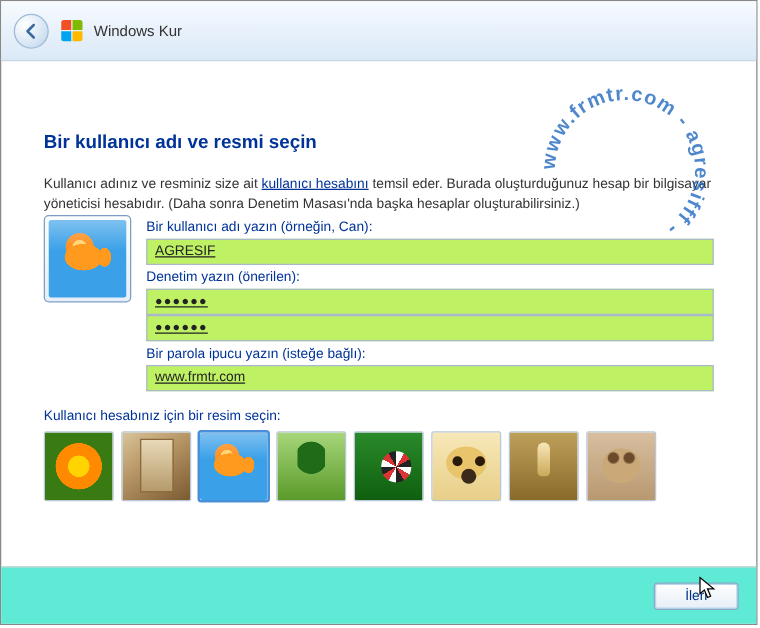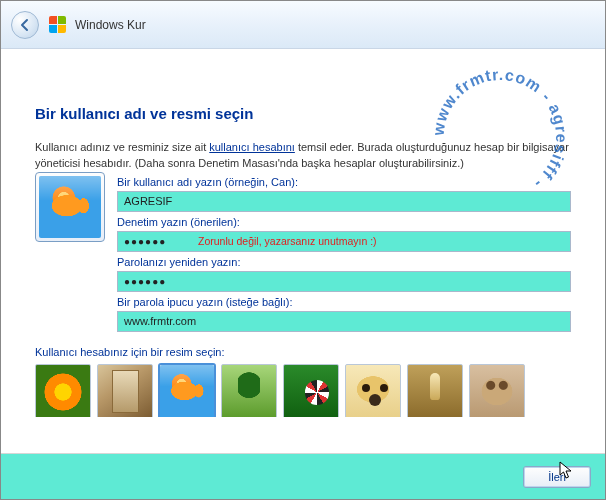--- a/index.html
+++ b/index.html
@@ -81,24 +81,25 @@
       radial-gradient(circle at 35% 42%, #000 0 2px, transparent 3px),
       linear-gradient(180deg, rgba(255,255,255,.35), transparent 40%);
   }
   .fields { flex: 1; }
   .fld-label { font-size: 11px; color:#003399; margin: 4px 0 3px; }
   .input {
     width: 100%; height: 21px;
     border: 1px solid #a9b8cc;
     font-size: 11px;
     padding: 0 6px;
-    background: #5eead4;
+    background: #bef264;
     color:#222;
     display:flex; align-items:center;
     position: relative;
+    text-decoration: underline;
   }
   .input .dots { letter-spacing: 1px; font-size:10px;}
   .hint-red {
     color:#e02020; font-size: 10.5px;
     position:absolute; left: 80px; top: 50%; transform: translateY(-50%);
   }
   .pick-label { font-size: 11px; color:#003399; margin: 14px 0 6px; }
   .thumbs { display: flex; gap: 6px; }
   .thumb {
     width: 56px; height: 56px;
@@ -193,24 +194,22 @@
       </div>
       <div class="fields">
         <div class="fld-label">Bir kullanıcı adı yazın (örneğin, Can):</div>
         <div class="input">
             <span>AGRESIF</span>
           </div>
 
         <div class="fld-label">Denetim yazın (önerilen):</div>
         <div class="input">
           <span class="dots">●●●●●●</span>
-          <span class="hint-red">Zorunlu değil, yazarsanız unutmayın :)</span>
         </div>
 
-        <div class="fld-label">Parolanızı yeniden yazın:</div>
         <div class="input">
           <span class="dots">●●●●●●</span>
         </div>
 
         <div class="fld-label">Bir parola ipucu yazın (isteğe bağlı):</div>
         <div class="input">
             <span>www.frmtr.com</span>
           </div>
       </div>
     </div>

